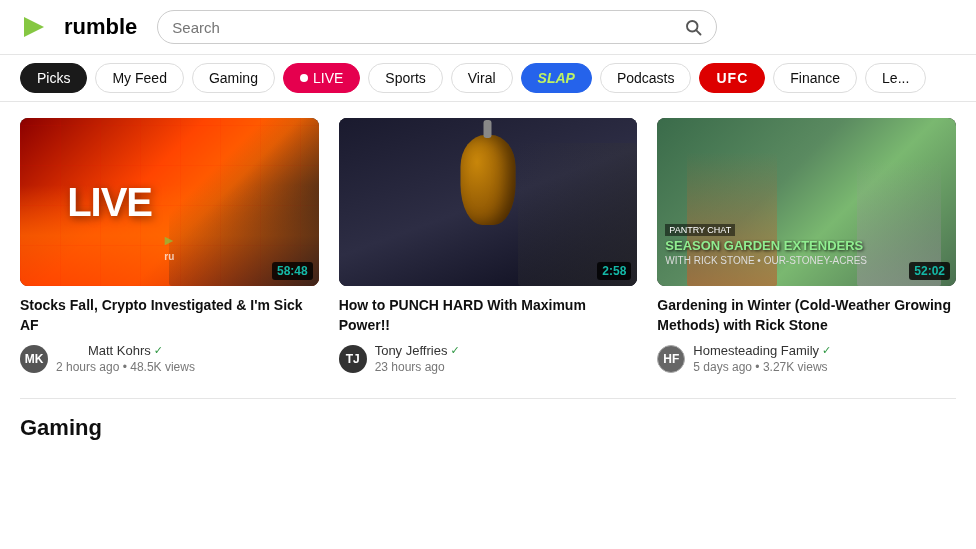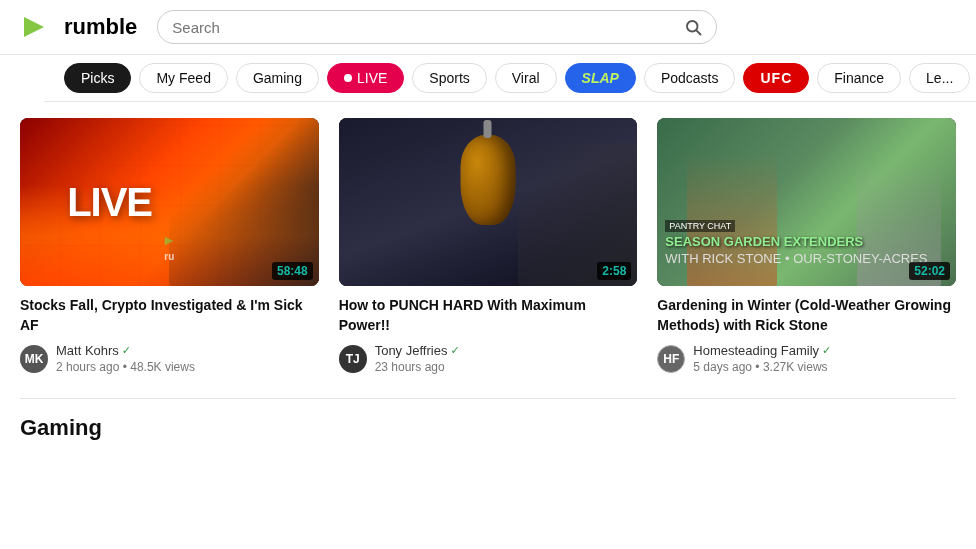--- a/index.html
+++ b/index.html
@@ -56,21 +56,20 @@
     }
 
     
     .nav-tabs {
       display: flex;
       align-items: center;
       padding: 8px 20px;
       gap: 8px;
       border-bottom: 1px solid #e5e5e5;
       overflow-x: auto;
-      margin-left: 44px;
     }
     .nav-tab {
       padding: 6px 16px;
       border-radius: 20px;
       font-size: 14px;
       font-weight: 500;
       cursor: pointer;
       white-space: nowrap;
       border: 1.5px solid #ddd;
       background: #fff;
@@ -204,21 +203,21 @@
       margin-bottom: 3px;
     }
     .season-garden {
       font-size: 13px;
       font-weight: 900;
       color: #90ee90;
       line-height: 1.1;
       text-shadow: 1px 1px 3px rgba(0,0,0,0.8);
     }
     .with-credit {
-      font-size: 13px;
+      font-size: 10px;
       color: #ddd;
       margin-top: 2px;
     }
 
     
     .video-info {}
     .video-title {
       font-size: 14px;
       font-weight: 600;
       line-height: 1.4;
@@ -248,20 +247,21 @@
     .avatar-2 { background: #333; }
     .avatar-3 { background: #666; border: 1px solid #aaa; border-radius: 50%; }
     .channel-details {}
     .channel-name {
       font-size: 13px;
       font-weight: 500;
       color: #333;
       display: flex;
       align-items: center;
       gap: 3px;
+      justify-content: center;
     }
     .verified-icon {
       color: #2d9641;
       font-size: 11px;
     }
     .video-meta {
       font-size: 12px;
       color: #777;
       margin-top: 2px;
     }

